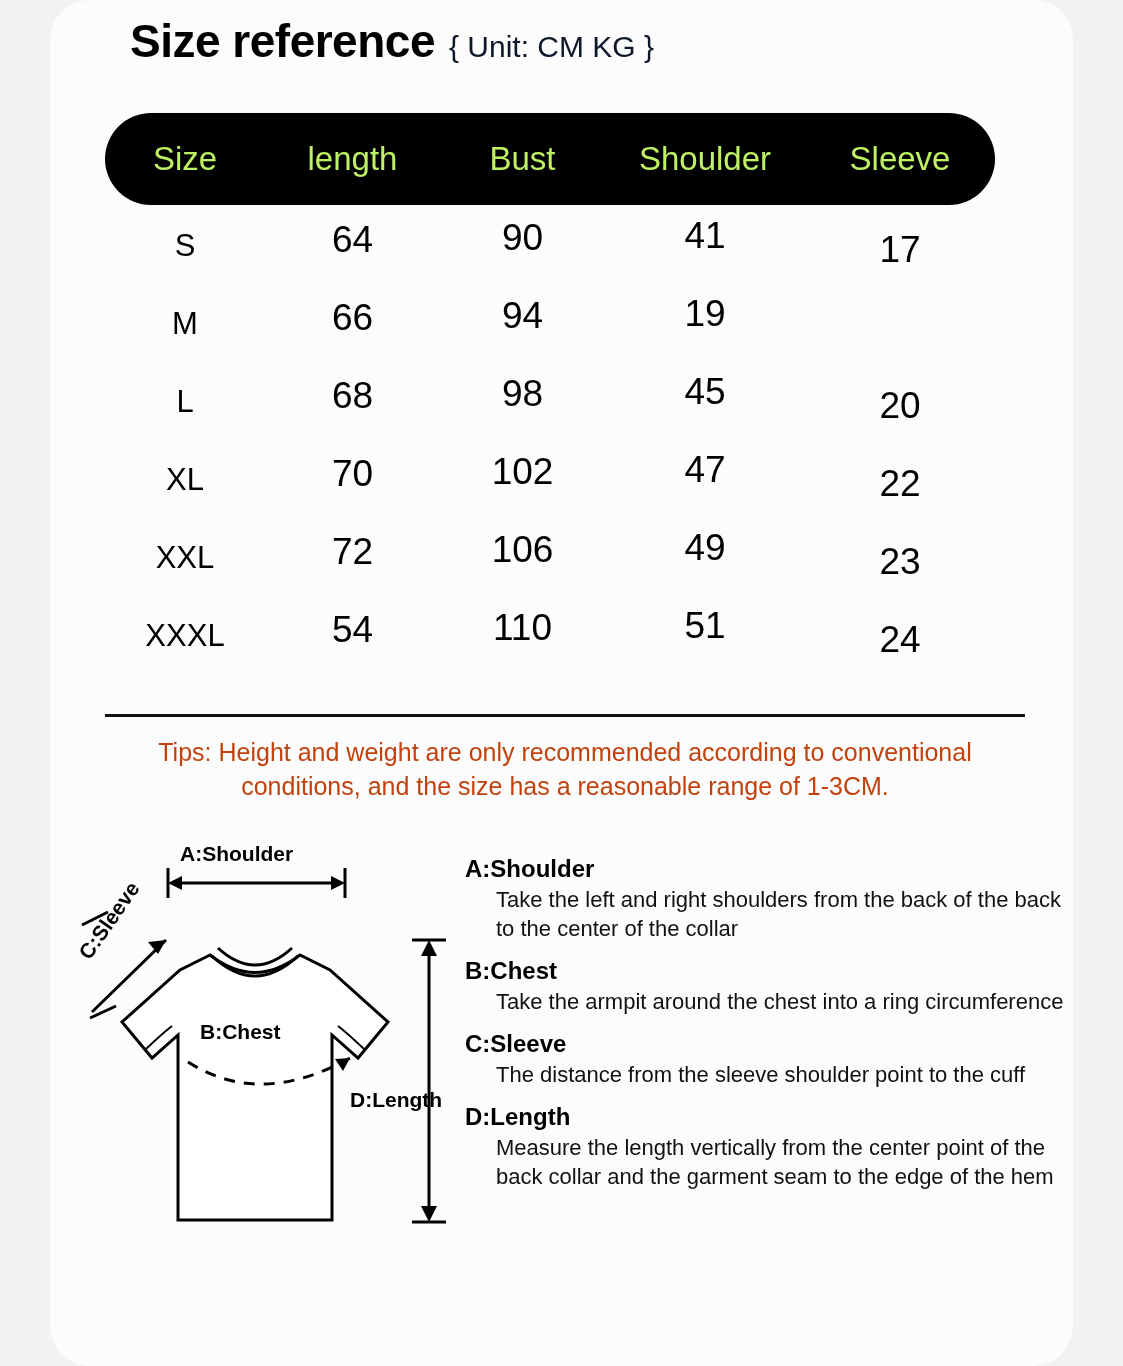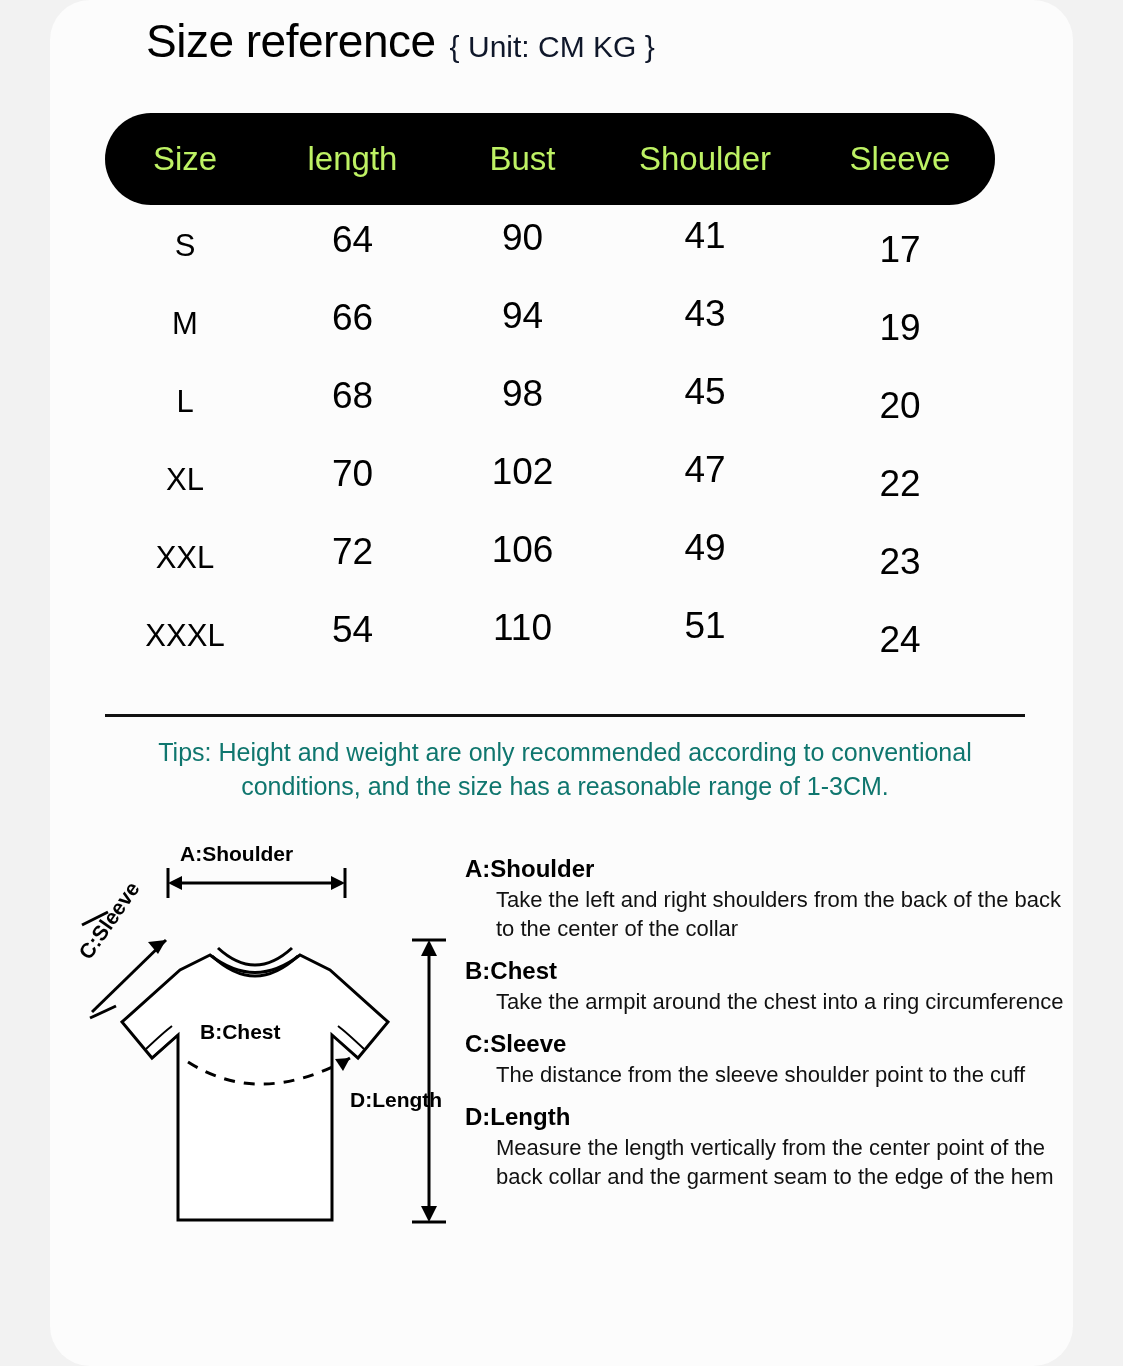--- a/index.html
+++ b/index.html
@@ -25,24 +25,23 @@
   
   .title-row {
     position: absolute;
     left: 80px;
     top: 14px;
     display: flex;
     align-items: baseline;
   }
   .title-main {
     font-size: 46px;
-    font-weight: normal;
+    font-weight: bold;
     color: #000;
     letter-spacing: -0.5px;
-    margin-left: 16px;
   }
   .title-unit {
     font-size: 30px;
     color: #0f172a;
     margin-left: 14px;
   }
   
   .table-wrap {
     position: absolute;
     left: 55px;
@@ -91,21 +90,21 @@
     background: #111;
   }
   .tips {
     position: absolute;
     left: 55px;
     top: 735px;
     width: 920px;
     text-align: center;
     font-size: 25px;
     line-height: 34px;
-    color: #0f766e;
+    color: #c2410c;
   }
   
   .diagram {
     position: absolute;
     left: 10px;
     top: 830px;
     width: 420px;
     height: 430px;
   }
   .shirt-svg { position: absolute; left: 0; top: 0; }
@@ -169,21 +168,20 @@
       <div class="c size-label">S</div>
       <div class="c">64</div>
       <div class="c">90</div>
       <div class="c">41</div>
       <div class="c">17</div>
     </div>
     <div class="row">
       <div class="c size-label">M</div>
       <div class="c">66</div>
       <div class="c">94</div>
-      <div class="c">43</div>
       <div class="c">19</div>
     </div>
     <div class="row">
       <div class="c size-label">L</div>
       <div class="c">68</div>
       <div class="c">98</div>
       <div class="c">45</div>
       <div class="c">20</div>
     </div>
     <div class="row">

